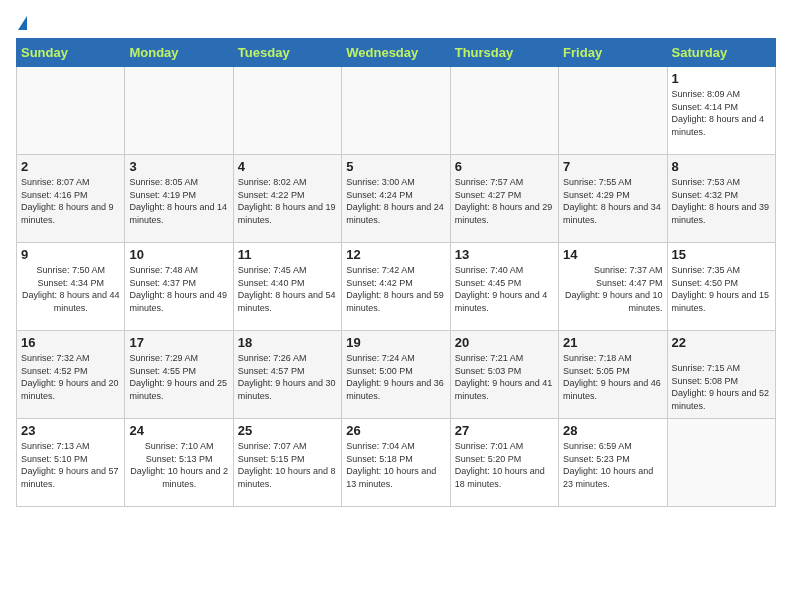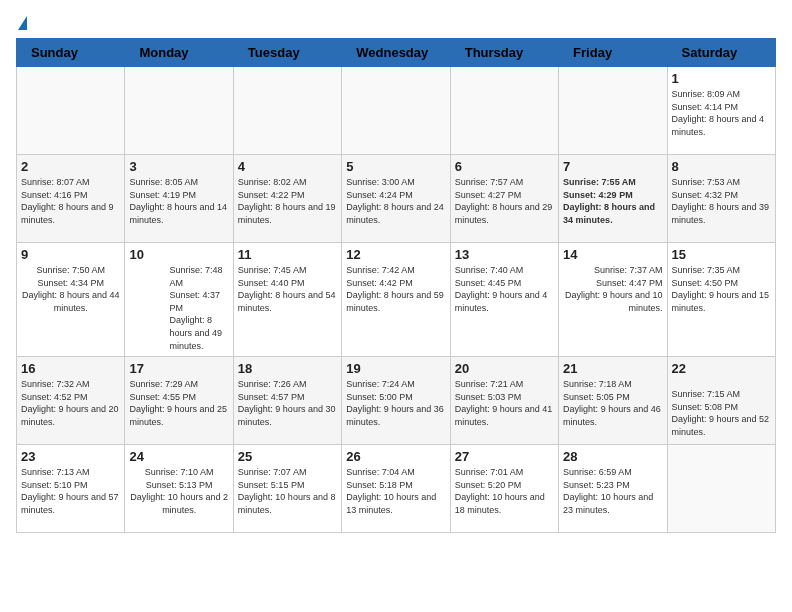--- a/index.html
+++ b/index.html
@@ -26,24 +26,24 @@
     .title-block { text-align: right; }
     .cal-title { font-size: 32px; font-weight: bold; color: #222; }
     .cal-subtitle { font-size: 16px; color: #444; }
     table {
       width: 100%;
       border-collapse: collapse;
       table-layout: fixed;
     }
     thead tr th {
       background: #2a6db5;
-      color: #000000;
+      color: #bef264;
       font-size: 13px;
       font-weight: bold;
-      padding: 6px 14px;
+      padding: 6px 4px;
       text-align: left;
       border: 1px solid #2a6db5;
     }
     tbody tr td {
       vertical-align: top;
       border: 1px solid #ccc;
       padding: 4px 4px;
       font-size: 9.5px;
       color: #333;
       height: 88px;
@@ -136,41 +136,41 @@
 Daylight: 8 hours and 24 minutes.</div>
         </td>
         <td>
           <span class="day-num">6</span>
           <div class="day-info" style="white-space: pre-line;">Sunrise: 7:57 AM
 Sunset: 4:27 PM
 Daylight: 8 hours and 29 minutes.</div>
         </td>
         <td>
           <span class="day-num">7</span>
-          <div class="day-info" style="white-space: pre-line; font-weight: bold;">Sunrise: 7:55 AM
+          <div class="day-info" style="white-space: pre-line;">Sunrise: 7:55 AM
 Sunset: 4:29 PM
 Daylight: 8 hours and 34 minutes.</div>
         </td>
         <td>
           <span class="day-num">8</span>
           <div class="day-info" style="white-space: pre-line;">Sunrise: 7:53 AM
 Sunset: 4:32 PM
 Daylight: 8 hours and 39 minutes.</div>
         </td>
       </tr>
       <tr>
         <td>
           <span class="day-num">9</span>
           <div class="day-info" style="white-space: pre-line; text-align: center;">Sunrise: 7:50 AM
 Sunset: 4:34 PM
 Daylight: 8 hours and 44 minutes.</div>
         </td>
         <td>
           <span class="day-num">10</span>
-          <div class="day-info" style="white-space: pre-line; margin-left: 40px;">Sunrise: 7:48 AM
+          <div class="day-info" style="white-space: pre-line;">Sunrise: 7:48 AM
 Sunset: 4:37 PM
 Daylight: 8 hours and 49 minutes.</div>
         </td>
         <td>
           <span class="day-num">11</span>
           <div class="day-info" style="white-space: pre-line;">Sunrise: 7:45 AM
 Sunset: 4:40 PM
 Daylight: 8 hours and 54 minutes.</div>
         </td>
         <td>

